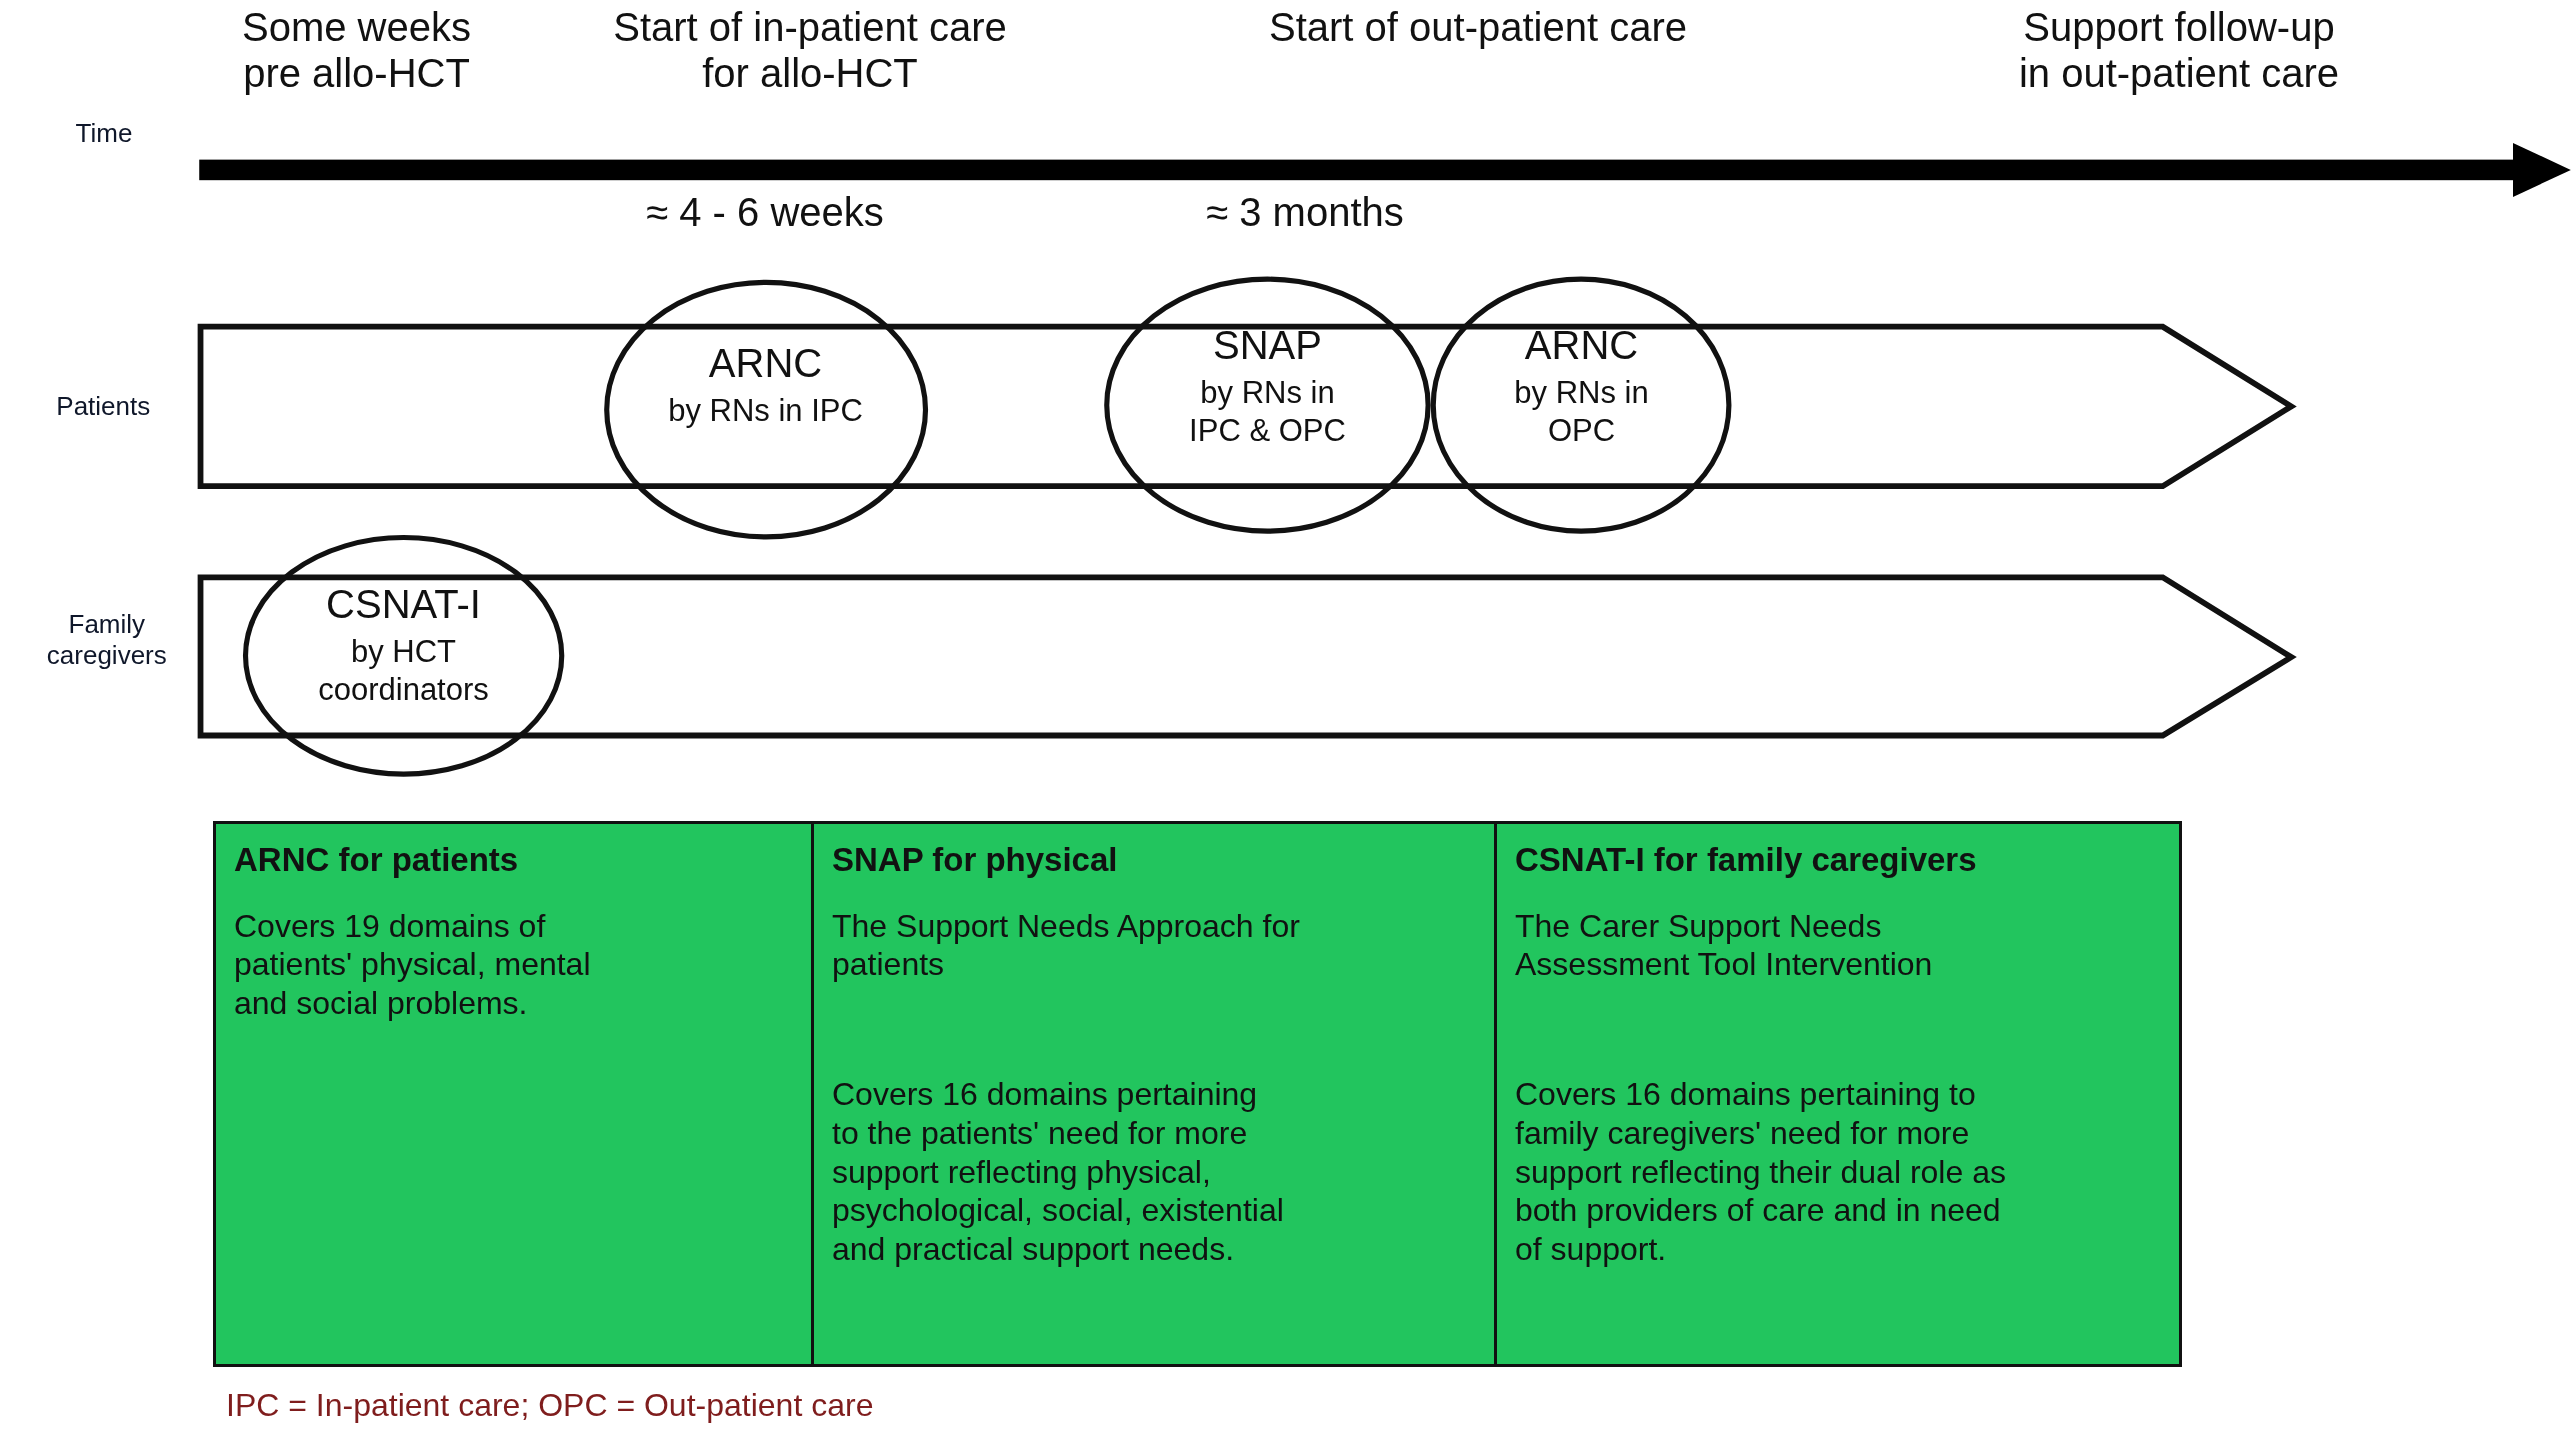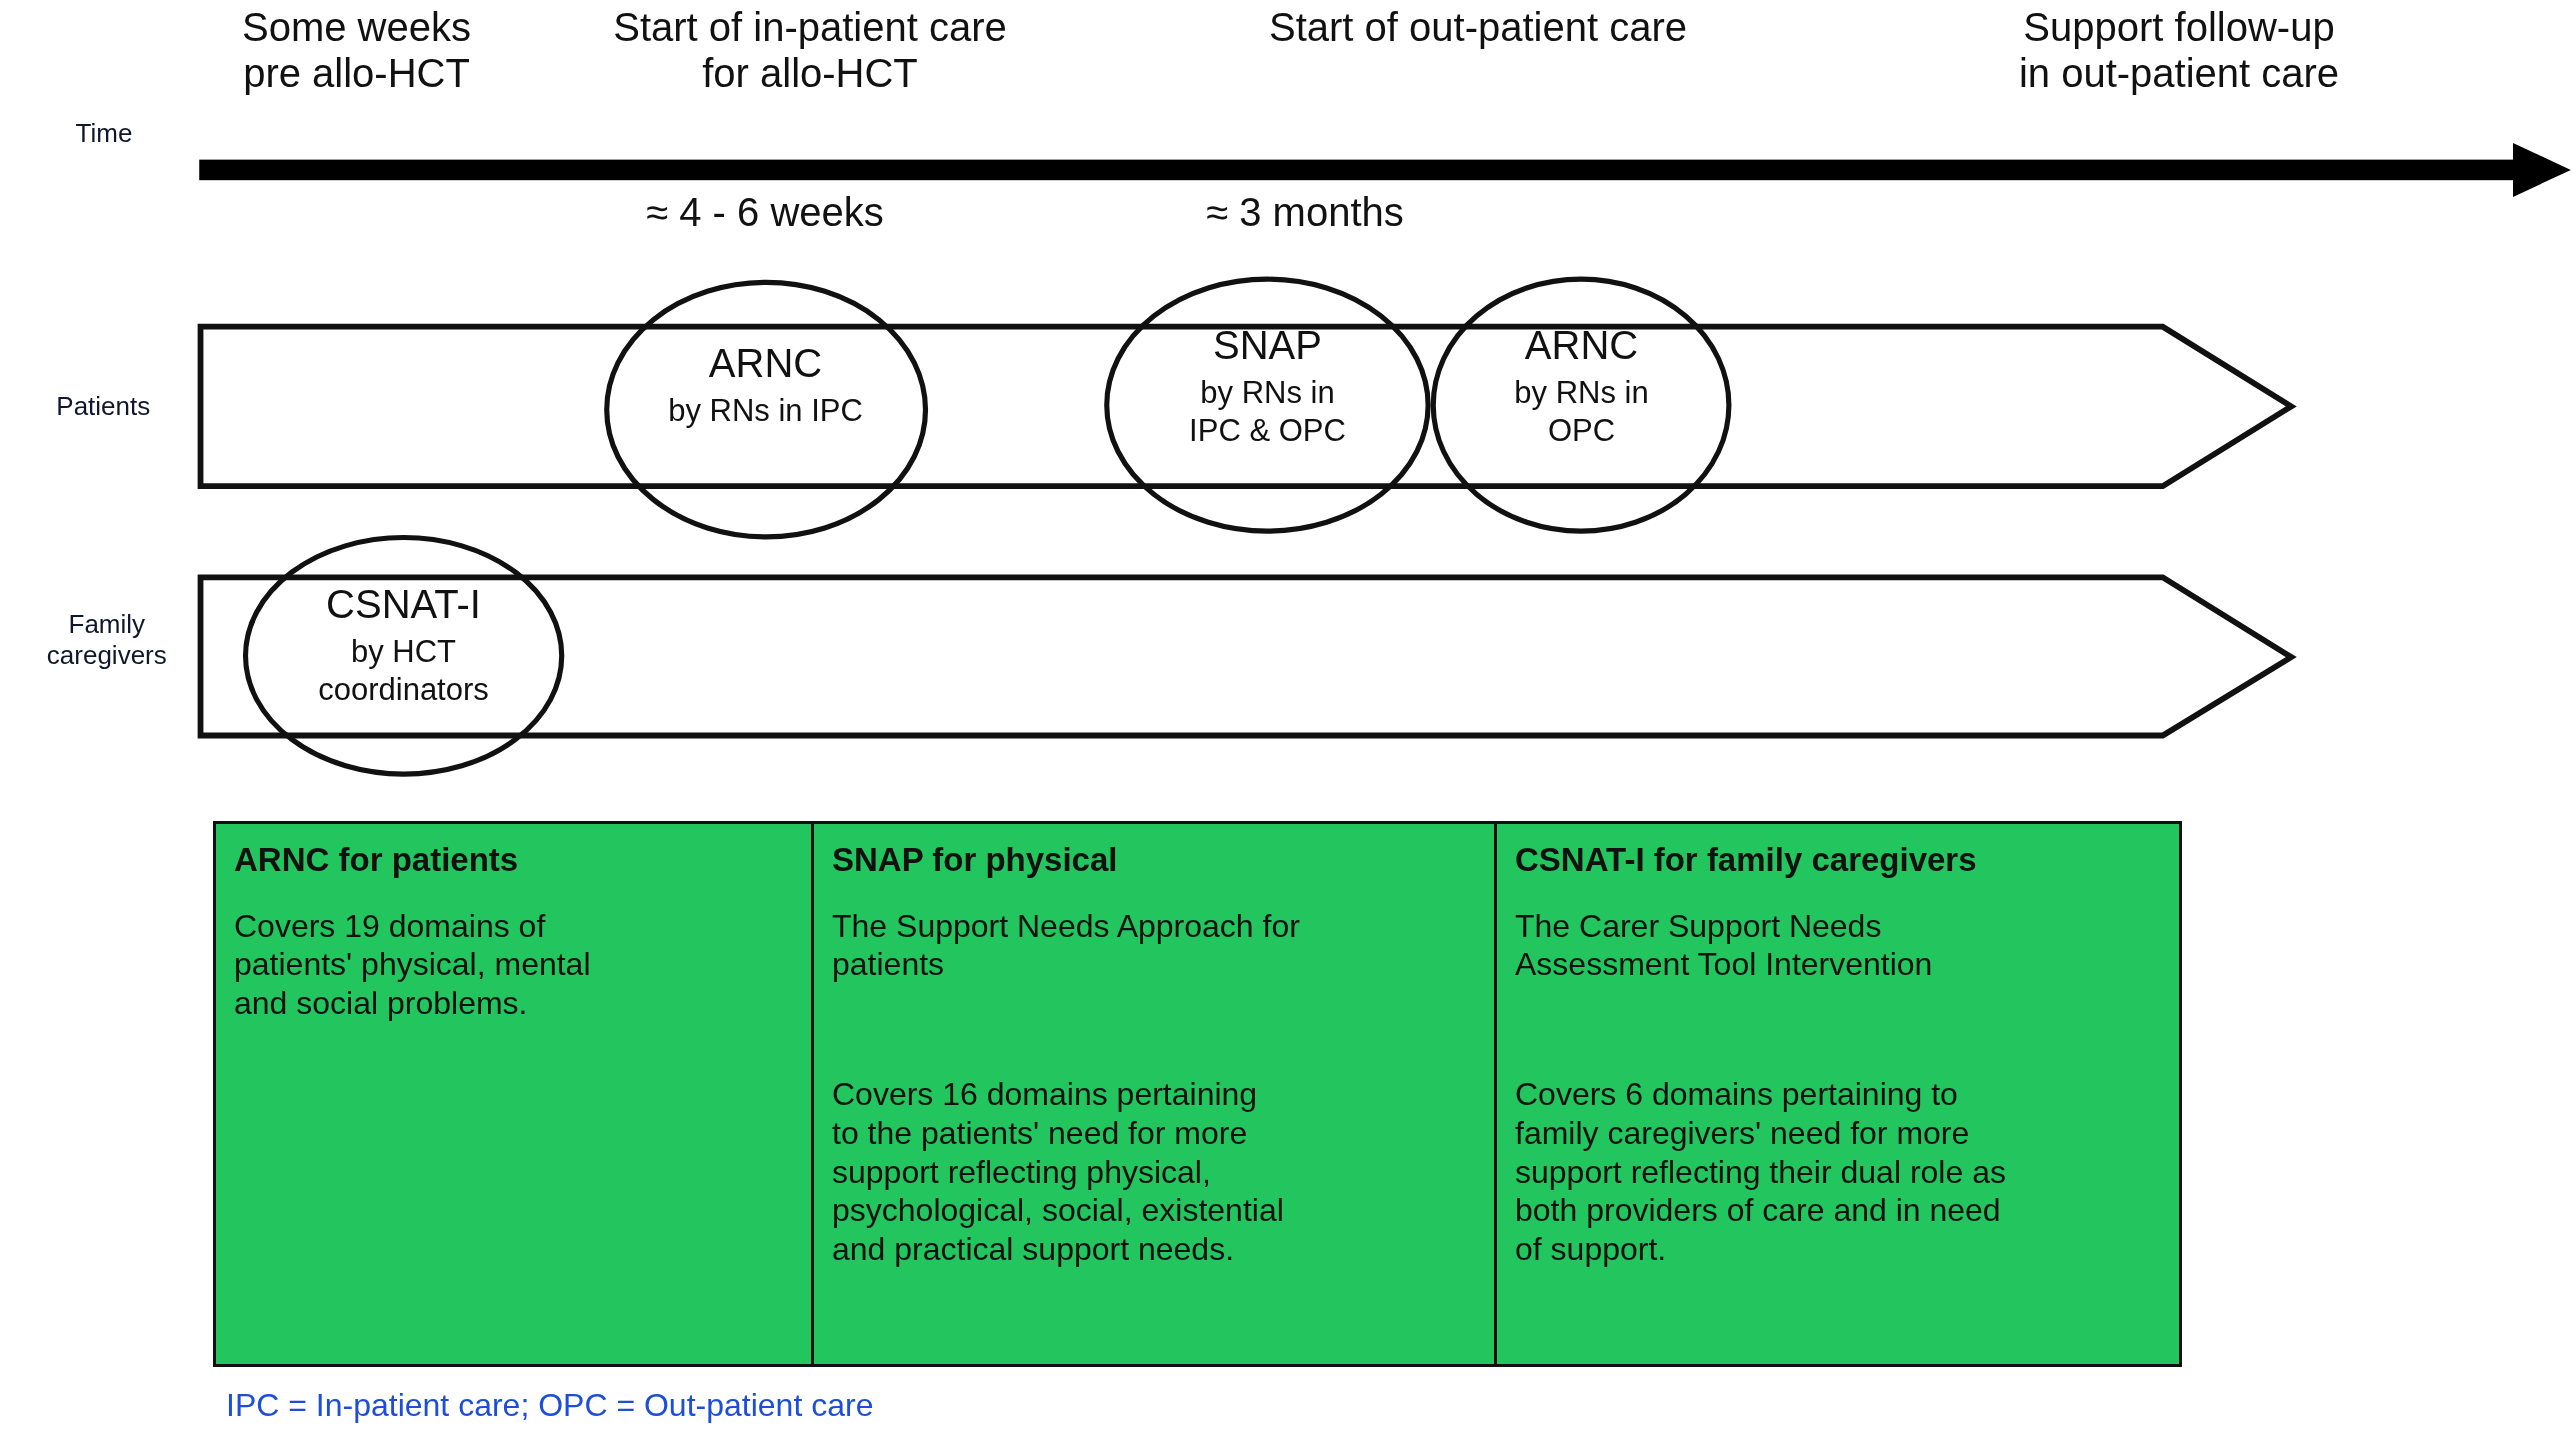--- a/index.html
+++ b/index.html
@@ -114,21 +114,21 @@
     white-space: pre-line;
   }
   .def-body.last { margin-bottom: 0; }
 
   
   #footnote {
     position: absolute;
     left: 226px;
     top: 1387px;
     font-size: 32px;
-    color: #1d4ed8;
+    color: #7f1d1d;
     white-space: nowrap;
   }
 </style>
 </head>
 <body>
 
 <div id="canvas">
 
   <div class="time-caption" style="left:212px; top:3.9px; width:289px;">Some weeks
 pre allo-HCT</div>
@@ -212,21 +212,21 @@
 to the patients' need for more
 support reflecting physical,
 psychological, social, existential
 and practical support needs.</div>
     </div>
 
     <div class="defcol c3">
       <div class="def-title">CSNAT-I for family caregivers</div>
       <div class="def-body" style="margin-bottom:91px;">The Carer Support Needs
 Assessment Tool Intervention</div>
-      <div class="def-body last">Covers 6 domains pertaining to
+      <div class="def-body last">Covers 16 domains pertaining to
 family caregivers' need for more
 support reflecting their dual role as
 both providers of care and in need
 of support.</div>
     </div>
   </div>
 
   <div id="footnote">IPC = In-patient care; OPC = Out-patient care</div>
 
 </div>

